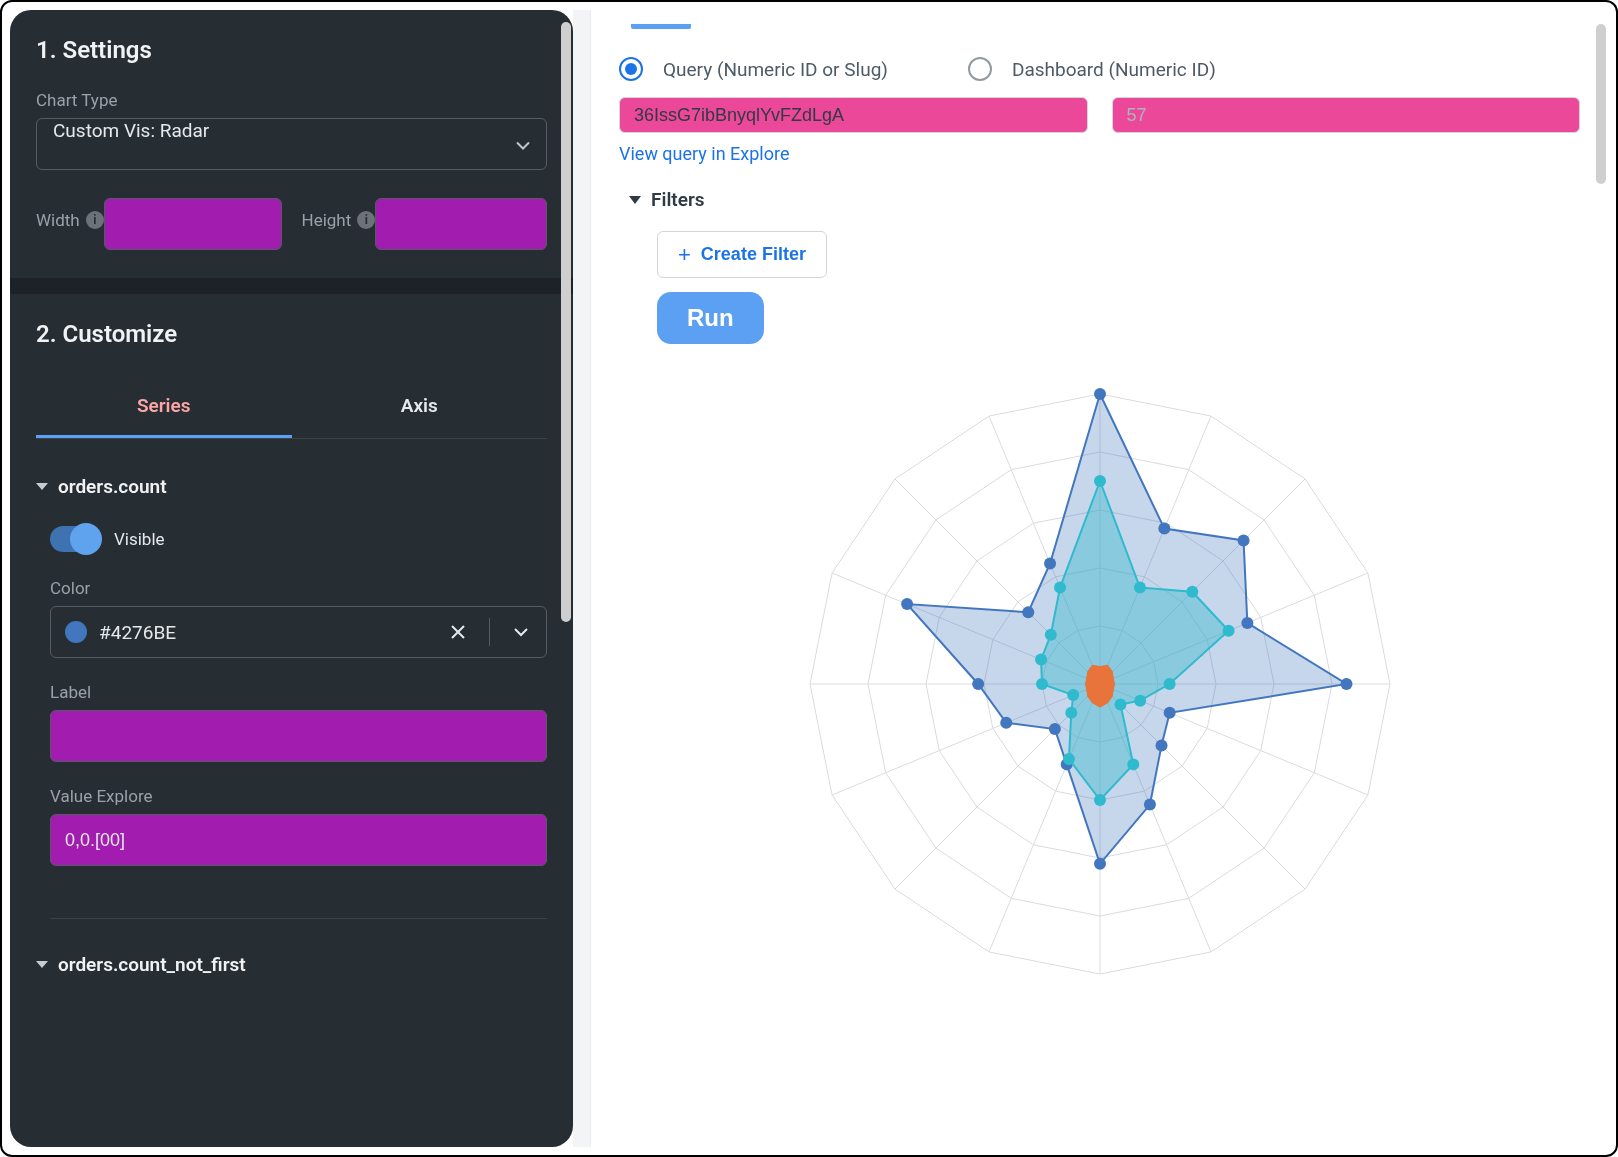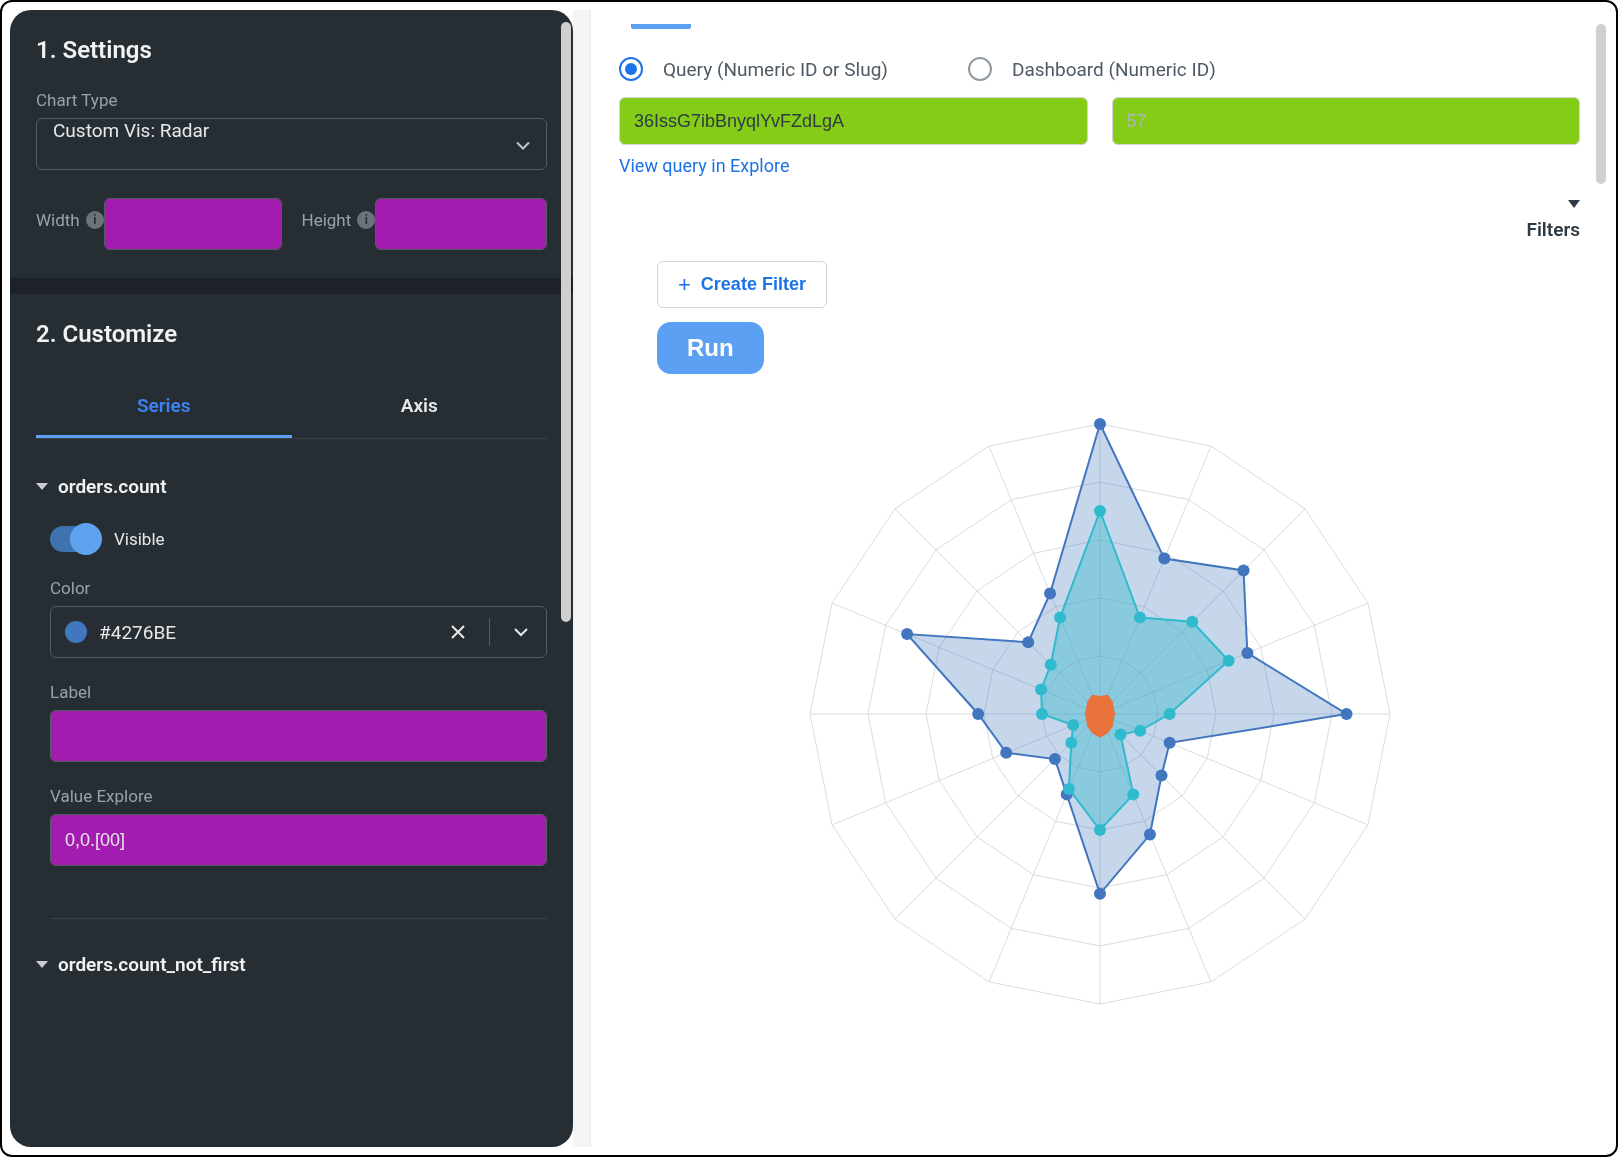--- a/index.html
+++ b/index.html
@@ -128,21 +128,21 @@
   .tab {
     flex: 1;
     text-align: center;
     padding: 20px 0 18px 0;
     font-size: 19px;
     font-weight: 600;
     color: #E6E9EB;
     cursor: pointer;
   }
   .tab.active {
-    color: #3b82f6;
+    color: #fca5a5;
     border-bottom: 3px solid #5BA0F2;
   }
 
   .series-block { padding-top: 36px; }
   .series-head {
     display: flex; align-items: center; gap: 10px;
     font-size: 19px; font-weight: 600; color: #F0F2F3;
     margin-bottom: 28px;
   }
   .caret-down-sm { width: 0; height: 0; border-left:6px solid transparent; border-right:6px solid transparent; border-top:7px solid #C9CDD1; }
@@ -191,31 +191,30 @@
   .radio-item { display:flex; align-items:center; gap:20px; font-size:19px; color:#4E5A66; }
   .radio {
     width:24px; height:24px; border-radius:50%; border:2px solid #9199A1;
     display:flex; align-items:center; justify-content:center;
   }
   .radio.selected { border-color:#1C73E8; }
   .radio.selected .dot { width:12px; height:12px; border-radius:50%; background:#1C73E8; }
 
   .input-row { display:flex; gap:24px; margin-bottom:10px; }
   .light-input {
-    flex:1; height:48px; border:1px solid #D2D6DA; border-radius:6px;
-    padding:0 14px; font-size:18px; color:#2F3A45; background:#84cc16;
+    flex:1; height:36px; border:1px solid #D2D6DA; border-radius:6px;
+    padding:0 14px; font-size:18px; color:#2F3A45; background:#ec4899;
   }
   .light-input::placeholder { color:#AEB5BC; }
 
   .link { color:#1C73E8; font-size:18px; text-decoration:none;text-align:right; }
 
   .filters-head {
-    display:flex; align-items:flex-end; gap:10px; margin-top:24px; font-weight:600; font-size:19px; color:#2F3A45;
+    display:flex; align-items:center; gap:10px; margin-top:24px; font-weight:600; font-size:19px; color:#2F3A45;
     margin-left: 10px;
-    flex-direction: column;
   }
   .caret-dark { width:0; height:0; border-left:6px solid transparent; border-right:6px solid transparent; border-top:8px solid #2F3A45; }
 
   .btn-outline {
     display:inline-flex; align-items:center; gap:10px;
     border:1px solid #D2D6DA; border-radius:6px; background:#fff;
     padding: 12px 20px; font-size:18px; font-weight:600; color:#1C73E8;
     margin: 20px 0 14px 38px;
   }
   .plus { font-size:22px; line-height:0; color:#1C73E8; font-weight:400; }

